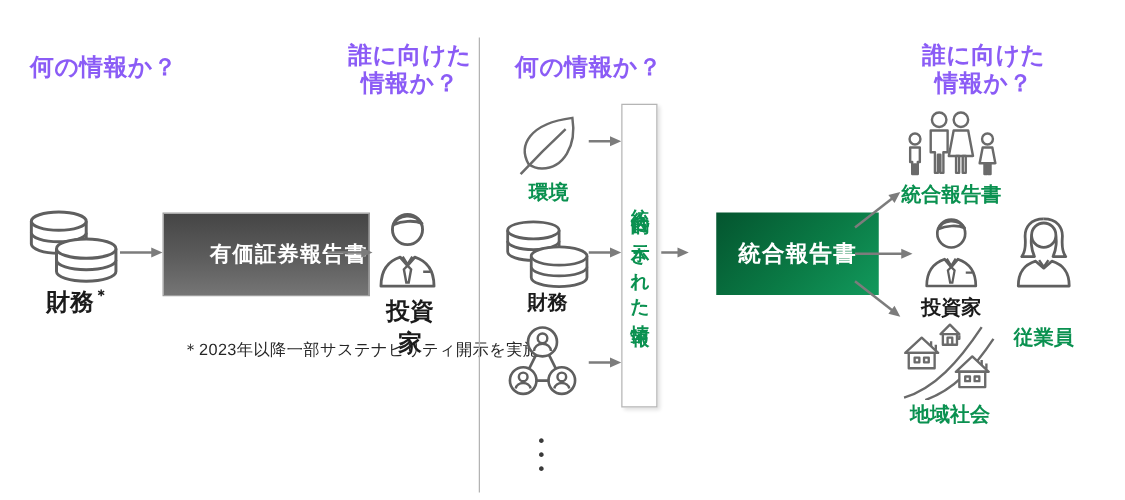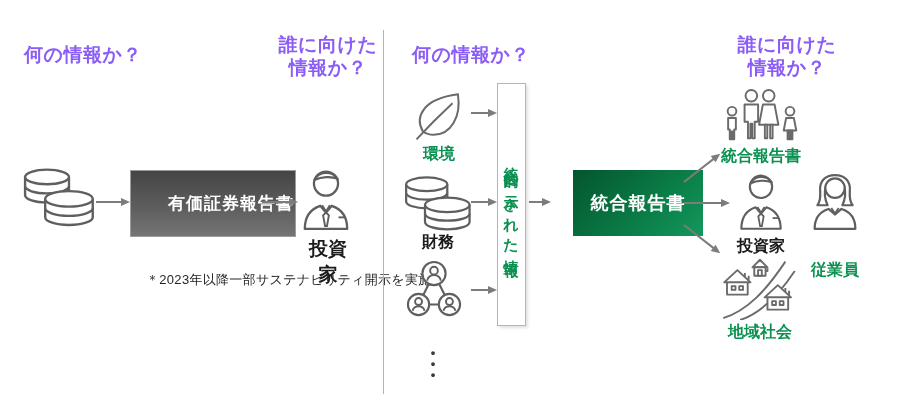--- a/index.html
+++ b/index.html
@@ -50,20 +50,23 @@
       <g fill="#ffffff" stroke="#5f5f5f" stroke-width="2.6" stroke-linejoin="round">
         <path d="M6 22 v10 a24 8 0 0 0 48 0 v-10"></path>
         <path d="M6 12 v10 a24 8 0 0 0 48 0 v-10"></path>
         <ellipse cx="30" cy="12" rx="24" ry="8"></ellipse>
         <path d="M28 46 v10 a26 8.5 0 0 0 52 0 v-10"></path>
         <path d="M28 36 v10 a26 8.5 0 0 0 52 0 v-10"></path>
         <ellipse cx="54" cy="36" rx="26" ry="8.5"></ellipse>
       </g>
     </svg>
   </div>
+  <div class="abs lbl sz19" style="left:22px;top:228px;width:80px;">
+    <span>財務</span><span class="sup">＊</span>
+  </div>
 
   <div class="abs arr" style="left:96px;top:201px;width:26px;"></div>
 
   <div class="abs box box-gray" style="left:130px;top:170px;width:128px;height:65px;padding-left:36px;">有価証券報告書</div>
 
   <div class="abs arr" style="left:262px;top:201px;width:28px;"></div>
 
   <div class="abs" style="left:299px;top:167px;">
     <svg width="54" height="66" viewBox="0 0 56 66">
       <g fill="#ffffff" stroke="#5f5f5f" stroke-width="2.4" stroke-linejoin="round">

